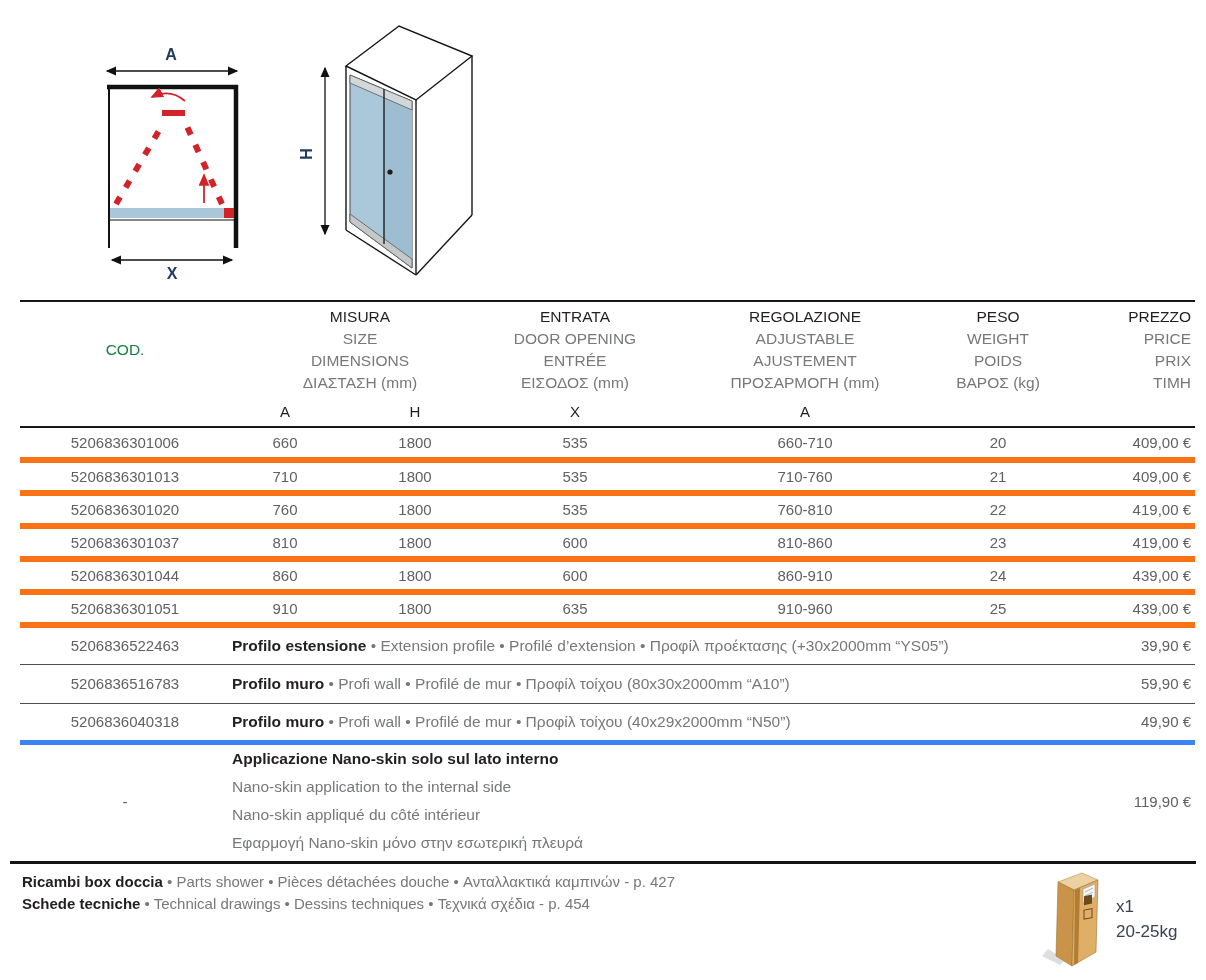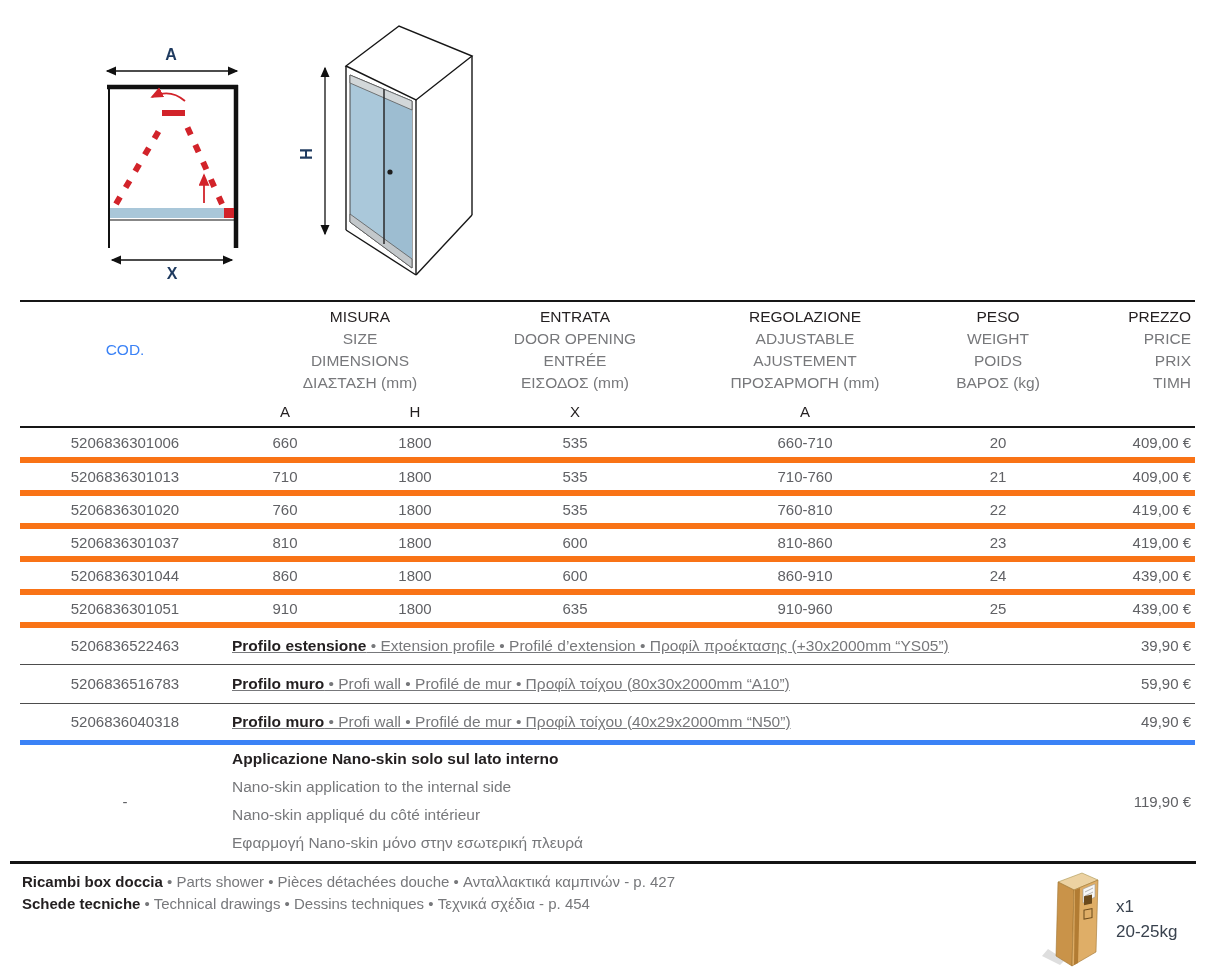--- a/index.html
+++ b/index.html
@@ -15,31 +15,31 @@
   .dim-label { font:bold 16px "Liberation Sans",sans-serif; fill:#1e3a5f; }
   
   .spec-wrap { position:absolute; left:20px; top:300px; width:1175px; }
   table.spec { border-collapse:collapse; width:1175px; table-layout:fixed;
                border-top:2px solid #161616; }
   table.spec th, table.spec td { padding:0; font-weight:normal; vertical-align:middle; }
   .hdr-row th { vertical-align:top; padding-top:5px; text-align:center; height:96px; }
   .hdr-row th.prezzo-h { text-align:right; padding-right:4px; }
   .hl { display:block; line-height:22px; font-size:15.5px; color:#77787b; white-space:nowrap; }
   .hl.first { color:#231f20; font-weight:normal; }
-  .cod-h { text-align:center; font-weight:bold; font-size:15.5px; color:#3b82f6;
+  .cod-h { text-align:center; font-weight:bold; font-size:15.5px; color:#15803d;
            vertical-align:middle !important; }
   .sub-row th { height:30px; font-size:15px; font-weight:bold; color:#231f20;
                 text-align:center; border-bottom:2px solid #161616; }
   tr.prod td { height:33px; font-size:15px; color:#606165; text-align:center;
                border-bottom:6px solid #f97316; }
   td.price { text-align:right !important; font-weight:bold; color:#1b1b1d;
              font-size:15.5px; padding-right:4px !important; }
   tr.acc td { height:39px; font-size:15px; color:#606165; text-align:center;
               border-bottom:1px solid #4d4d4d; }
-  tr.acc td.desc { text-align:left; padding-left:2px; color:#77787b; font-size:15.5px;text-decoration:underline; }
+  tr.acc td.desc { text-align:left; padding-left:2px; color:#77787b; font-size:15.5px; }
   tr.acc.last td { border-bottom:5px solid #3b82f6; }
   .acc-name { font-weight:bold; color:#231f20; }
   tr.nano td { height:116px; border-bottom:none; font-size:15px; color:#606165;
                text-align:center; }
   tr.nano td.desc { text-align:left; padding-left:2px; }
   .nano-line { display:block; line-height:28px; font-size:15.5px; color:#77787b; }
   .nano-line.first { font-weight:bold; color:#231f20; }
   
   .footer-rule { position:absolute; left:10px; top:861px; width:1186px; height:3px;
                  background:#141414; }

